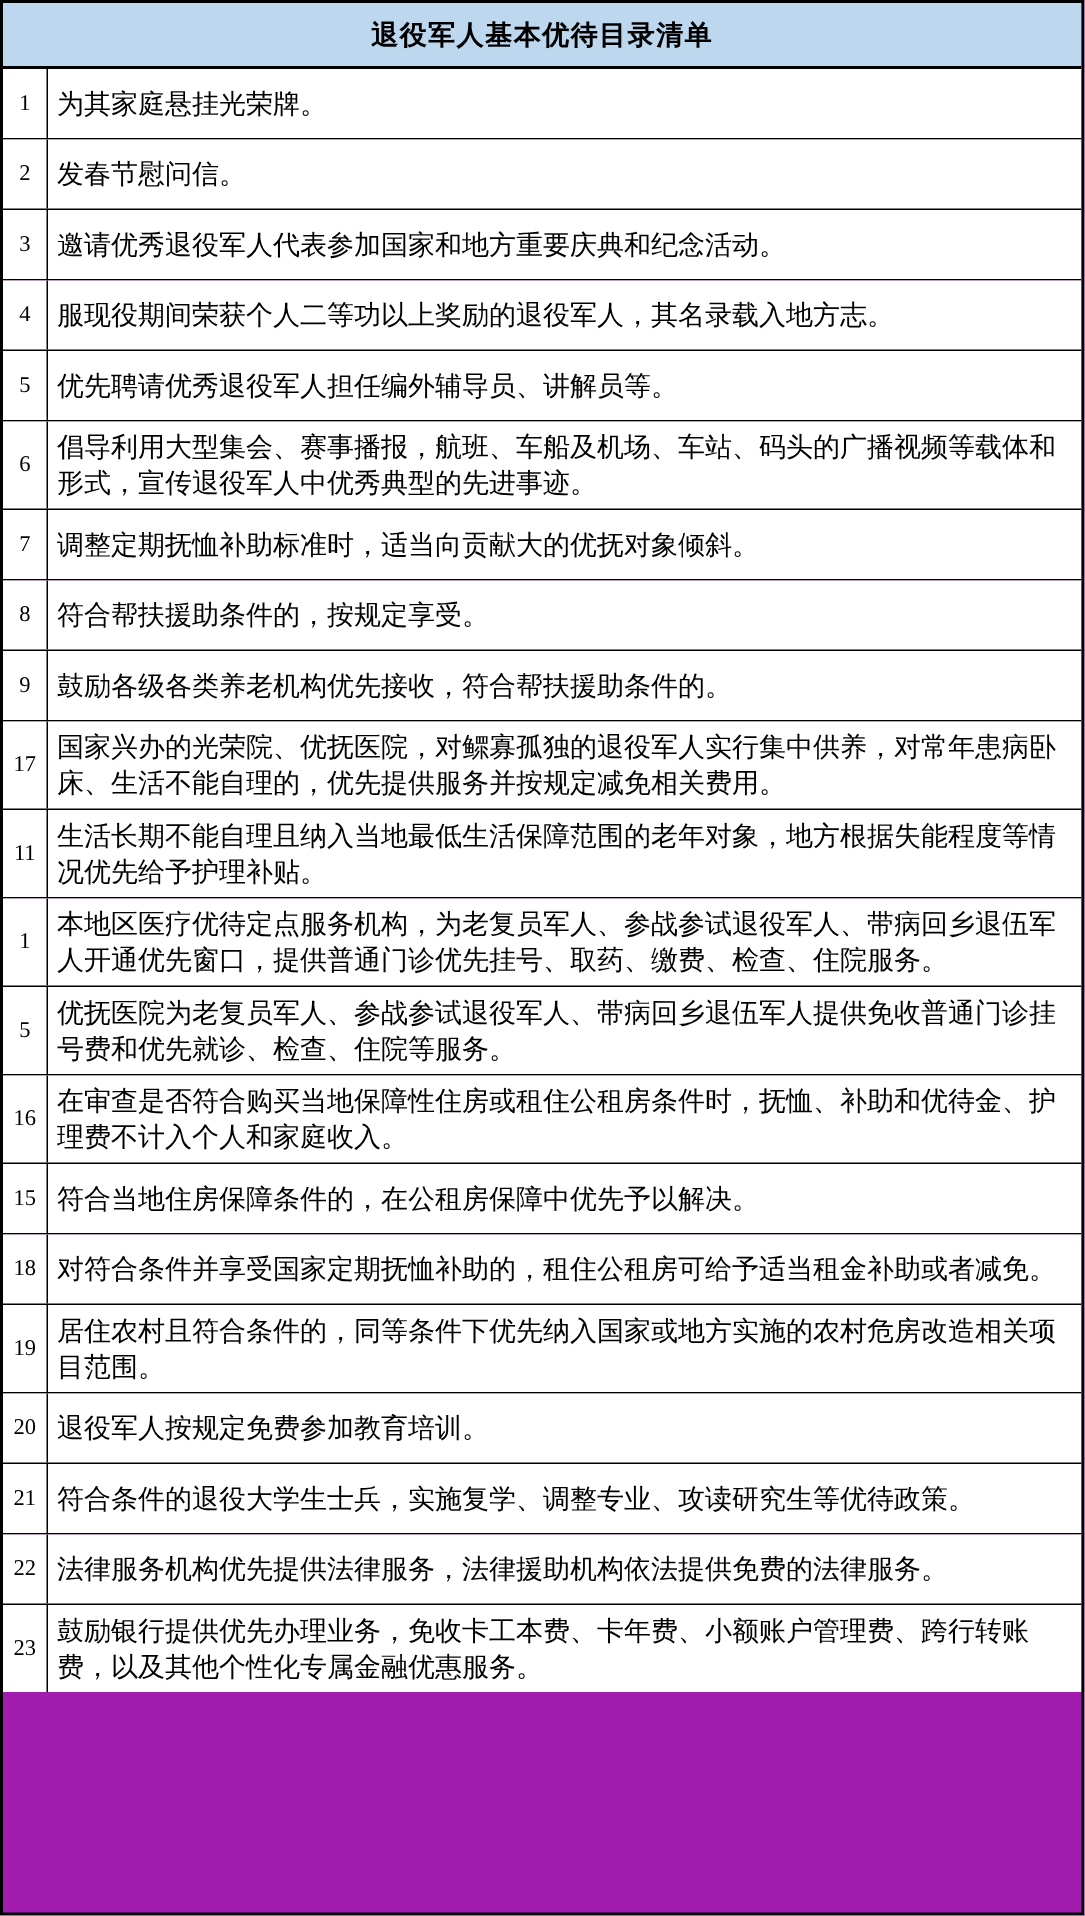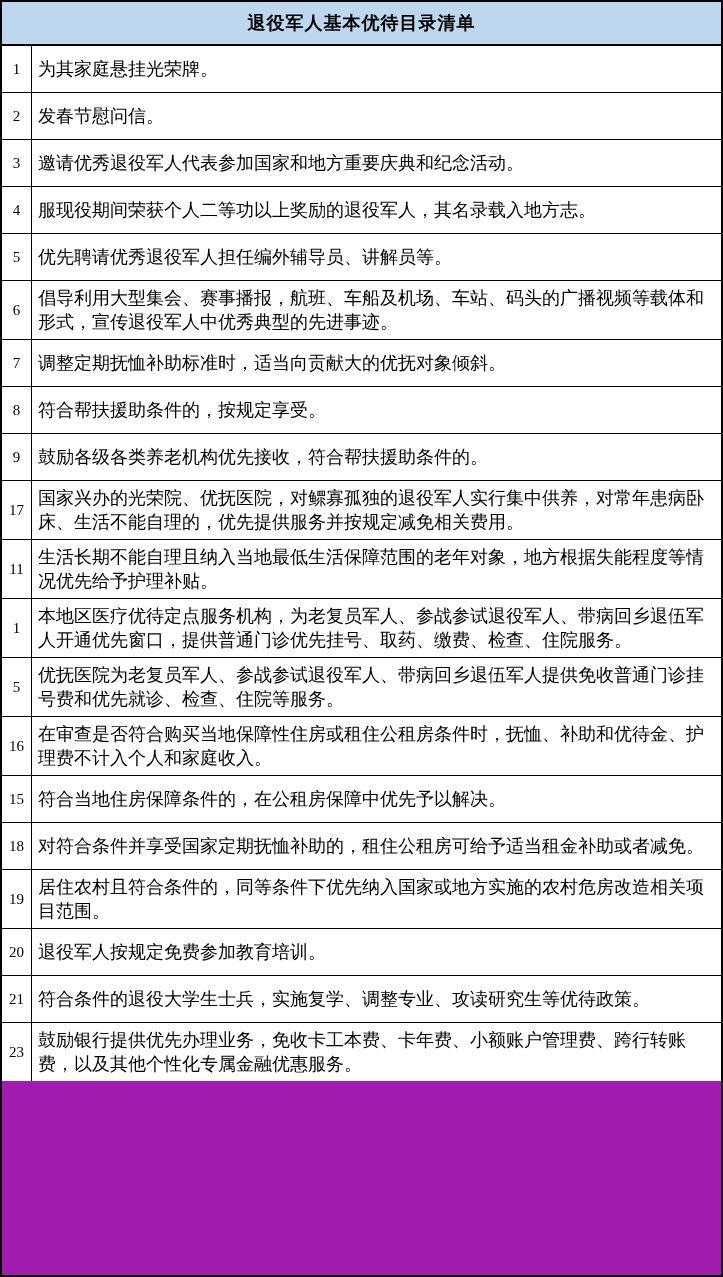--- a/index.html
+++ b/index.html
@@ -138,17 +138,21 @@
       </div>
       <div class="row">
         <div class="cell-no">20</div>
         <div class="cell-text">退役军人按规定免费参加教育培训。</div>
       </div>
       <div class="row">
         <div class="cell-no">21</div>
         <div class="cell-text">符合条件的退役大学生士兵，实施复学、调整专业、攻读研究生等优待政策。</div>
       </div>
       <div class="row">
+        <div class="cell-no">22</div>
+        <div class="cell-text">法律服务机构优先提供法律服务，法律援助机构依法提供免费的法律服务。</div>
+      </div>
+      <div class="row">
         <div class="cell-no">23</div>
         <div class="cell-text">鼓励银行提供优先办理业务，免收卡工本费、卡年费、小额账户管理费、跨行转账费，以及其他个性化专属金融优惠服务。</div>
       </div>
     </div>
 </div>
 
 </body></html>

